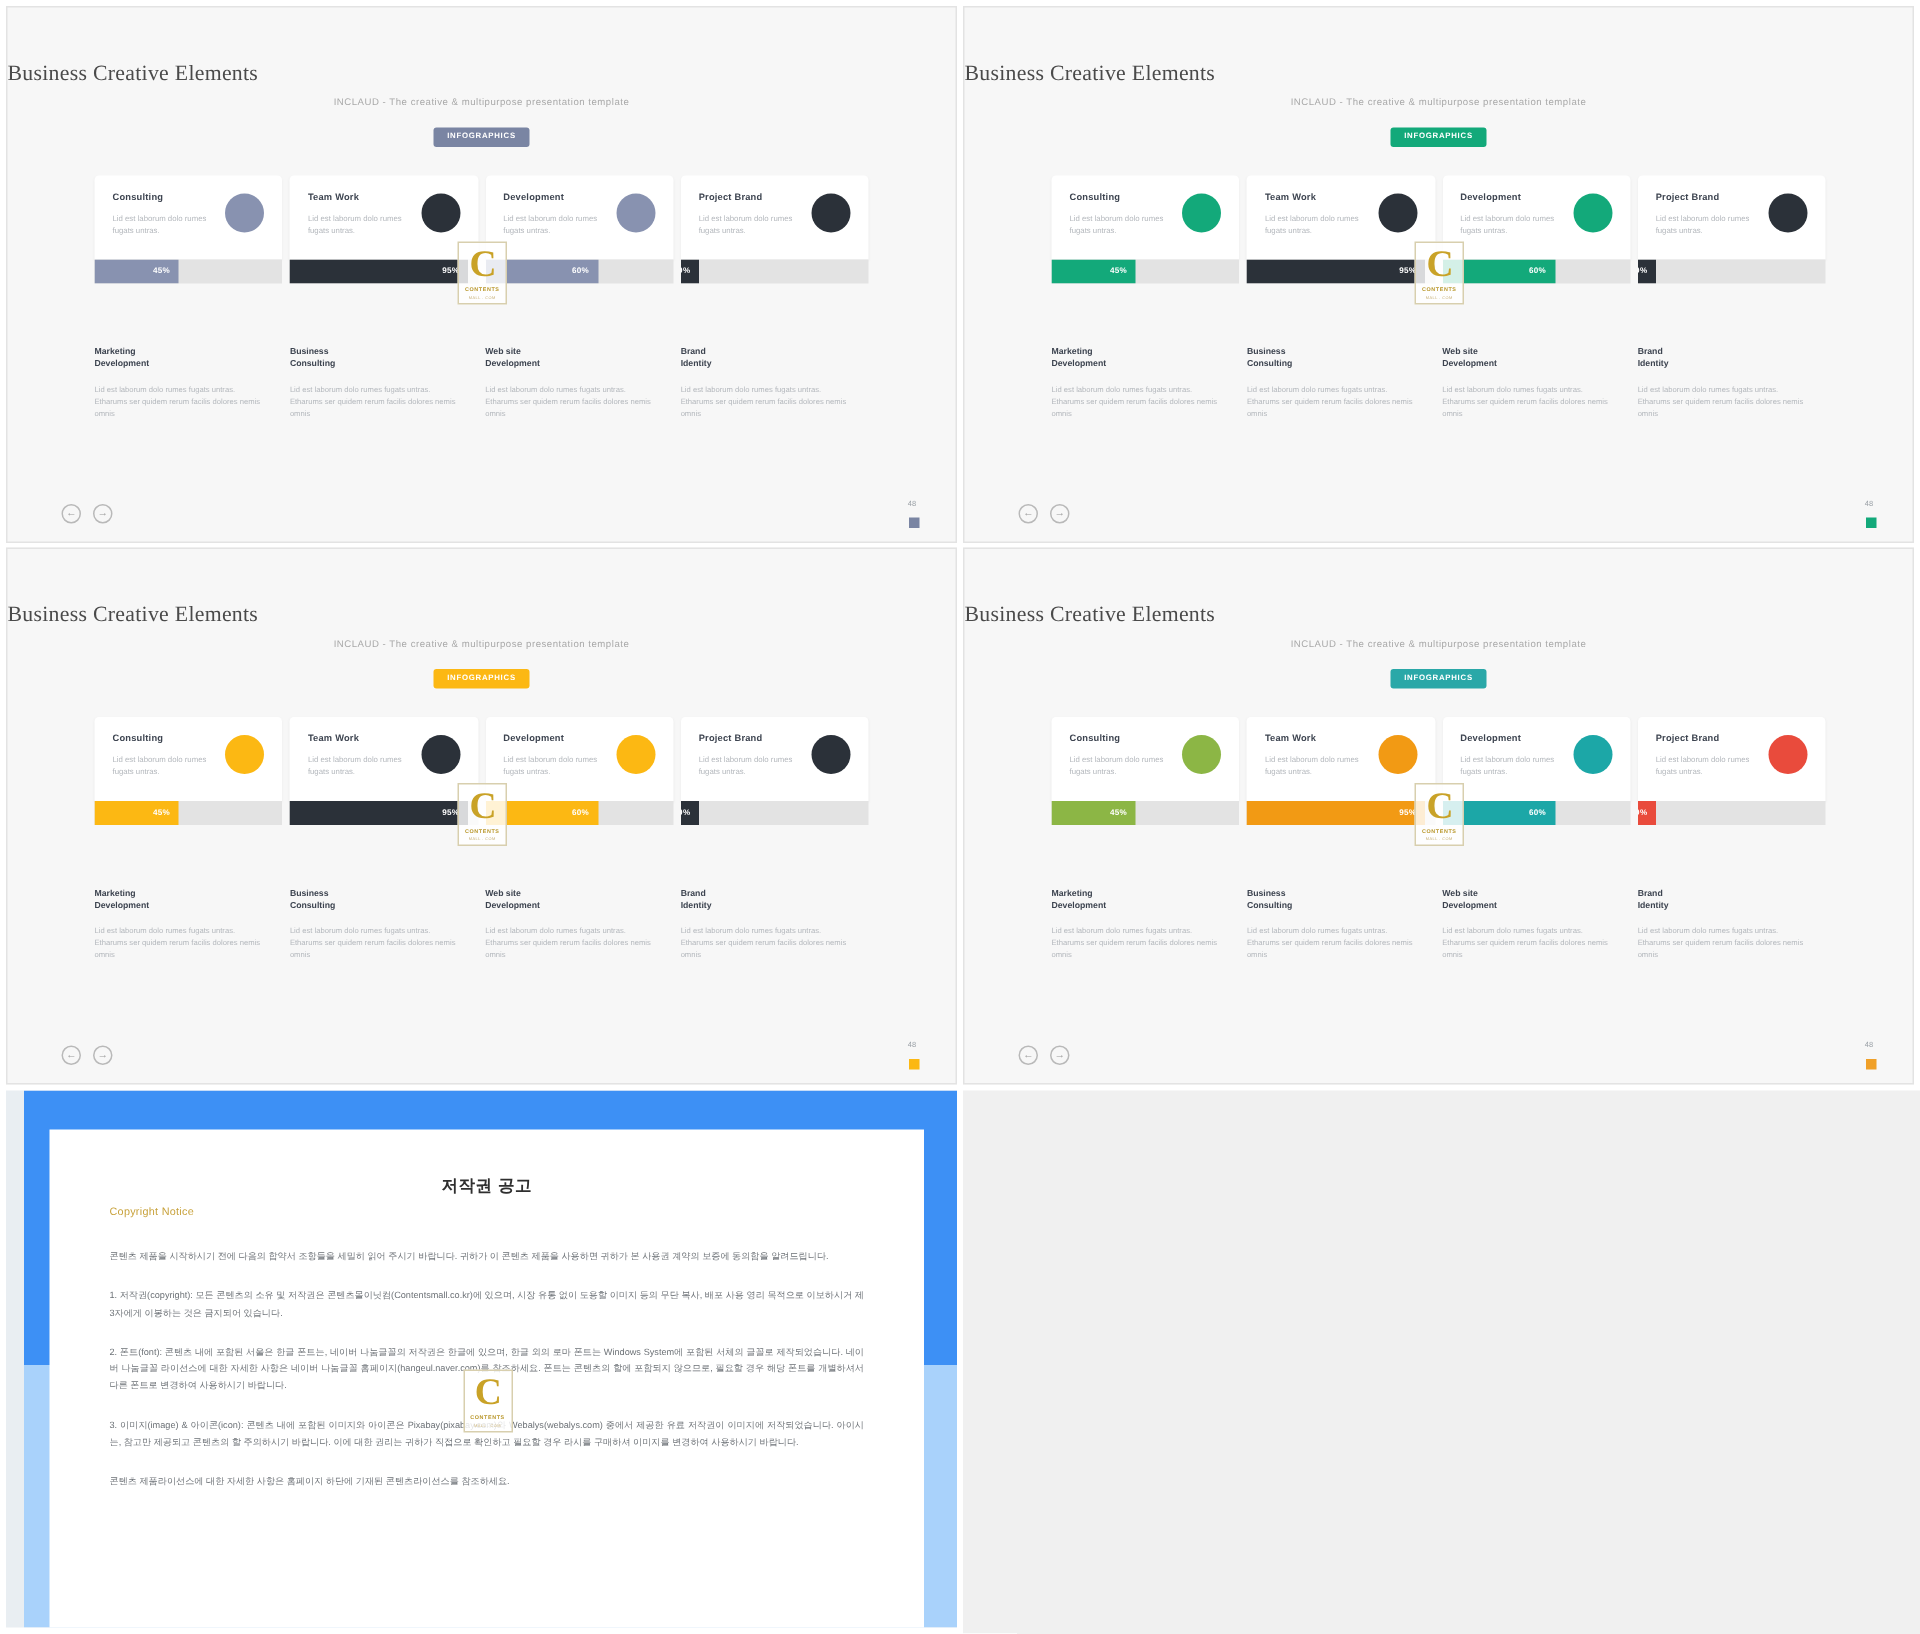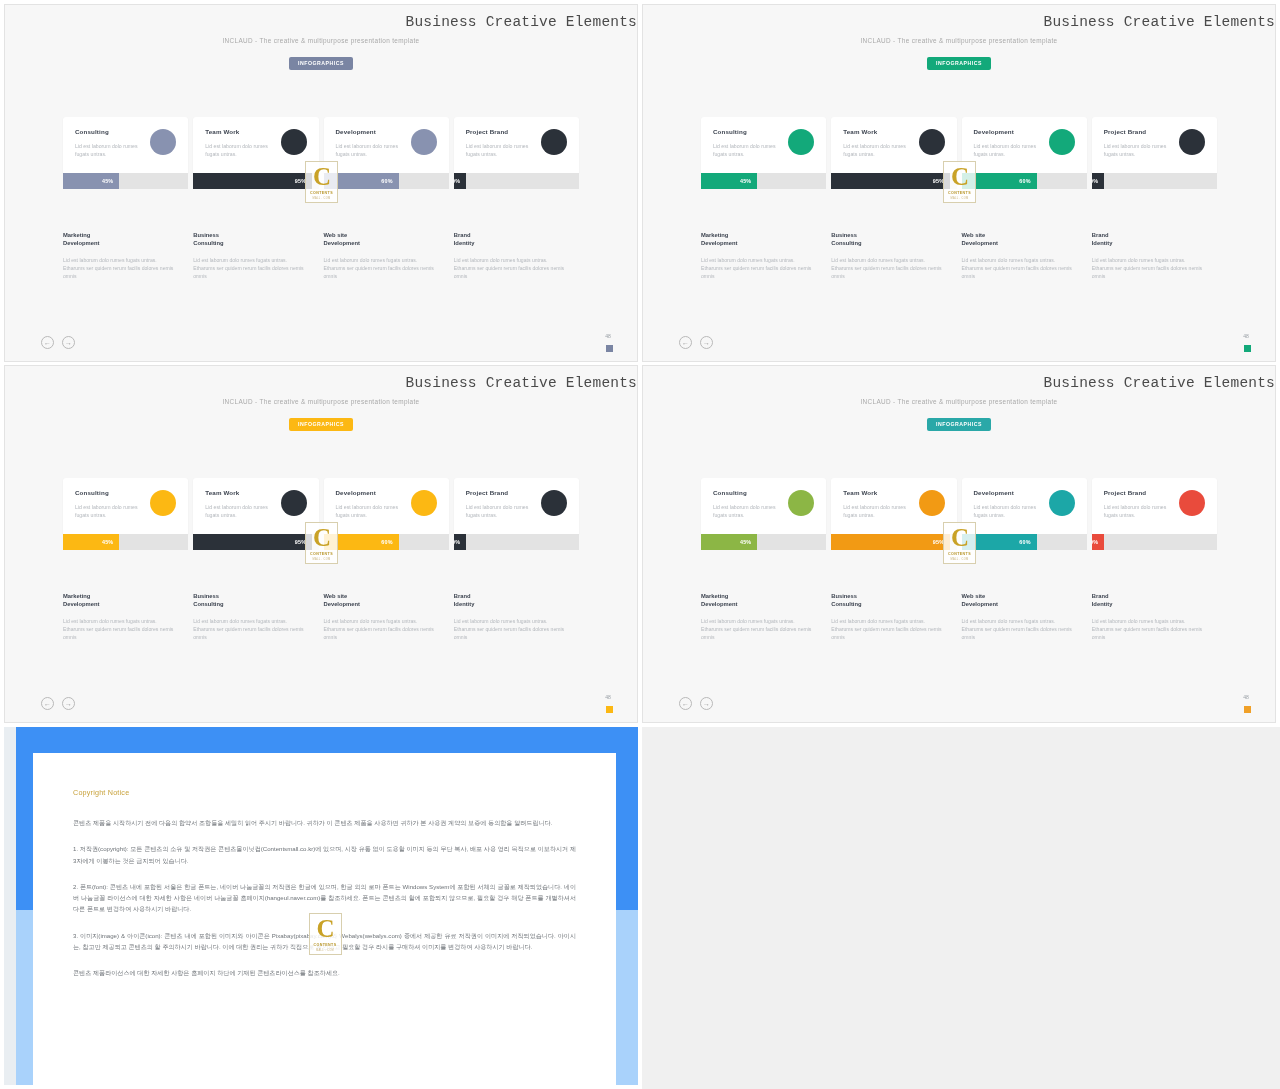--- a/index.html
+++ b/index.html
@@ -17,26 +17,26 @@
     background: #f7f7f7;
     border: 1px solid #e3e3e3;
     overflow: hidden;
   }
   .panel.p1 { left: 4px;   top: 4px;   width: 634px; height: 358px; }
   .panel.p2 { left: 642px; top: 4px;   width: 634px; height: 358px; }
   .panel.p3 { left: 4px;   top: 365px; width: 634px; height: 358px; }
   .panel.p4 { left: 642px; top: 365px; width: 634px; height: 358px; }
 
   .slide-title {
-    text-align: right;
-    font-family: Liberation Mono, monospace;
+    text-align: left;
+    font-family: Liberation Serif, serif;
     font-size: 14.5px;
     color: #4a4a4a;
     letter-spacing: .2px;
-    margin-top: 9px;
+    margin-top: 36px;
   }
   .slide-sub {
     text-align: center;
     font-size: 6.4px;
     color: #a9a9a9;
     letter-spacing: .35px;
     margin-top: 7px;
   }
   .badge-wrap { text-align: center; margin-top: 7px; }
   .badge {
@@ -595,20 +595,21 @@
       <div class="nav-btn">→</div>
     </div>
     <div class="pagenum">48</div>
     <div class="pagesq js-sq" style="background: rgb(240, 160, 40);"></div>
   </div>
 
   <div class="copyright-panel">
     <div class="frame-top"></div>
     <div class="frame-bot"></div>
     <div class="copy-sheet">
+      <div class="copy-title">저작권 공고</div>
       <div class="copy-sub">Copyright Notice</div>
       <div class="copy-p first">콘텐츠 제품을 시작하시기 전에 다음의 합약서 조항들을 세밀히 읽어 주시기 바랍니다. 귀하가 이 콘텐츠 제품을 사용하면 귀하가 본 사용권 계약의 보증에 동의함을 알려드립니다.</div>
       <div class="copy-p">1. 저작권(copyright): 모든 콘텐츠의 소유 및 저작권은 콘텐츠몰이닛컴(Contentsmall.co.kr)에 있으며, 시장 유통 없이 도용할 이미지 등의 무단 복사, 배포 사용 영리 목적으로 이보하시거 제3자에게 이봉하는 것은 금지되어 있습니다.</div>
       <div class="copy-p">2. 폰트(font): 콘텐츠 내에 포함된 서울은 한글 폰트는, 네이버 나눔글꼴의 저작권은 한글에 있으며, 한글 외의 로마 폰트는 Windows System에 포함된 서체의 글꼴로 제작되었습니다. 네이버 나눔글꼴 라이선스에 대한 자세한 사항은 네이버 나눔글꼴 홈페이지(hangeul.naver.com)를 참조하세요. 폰트는 콘텐츠의 할에 포함되지 않으므로, 필요할 경우 해당 폰트를 개별하셔서 다른 폰트로 변경하여 사용하시기 바랍니다.</div>
       <div class="copy-p">3. 이미지(image) &amp; 아이콘(icon): 콘텐츠 내에 포함된 이미지와 아이콘은 Pixabay(pixabay.com)와 Webalys(webalys.com) 중에서 제공한 유료 저작권이 이미지에 저작되었습니다. 아이시는, 참고만 제공되고 콘텐츠의 할 주의하시기 바랍니다. 이에 대한 권리는 귀하가 직접으로 확인하고 필요할 경우 라시를 구매하셔 이미지를 변경하여 사용하시기 바랍니다.</div>
       <div class="copy-p">콘텐츠 제품라이선스에 대한 자세한 사항은 홈페이지 하단에 기재된 콘텐츠라이선스를 참조하세요.</div>
       <div class="copy-wm watermark">
         <span class="wm-c">C</span>
         <span class="wm-t1">CONTENTS</span>
         <span class="wm-t2">MALL . COM</span>

